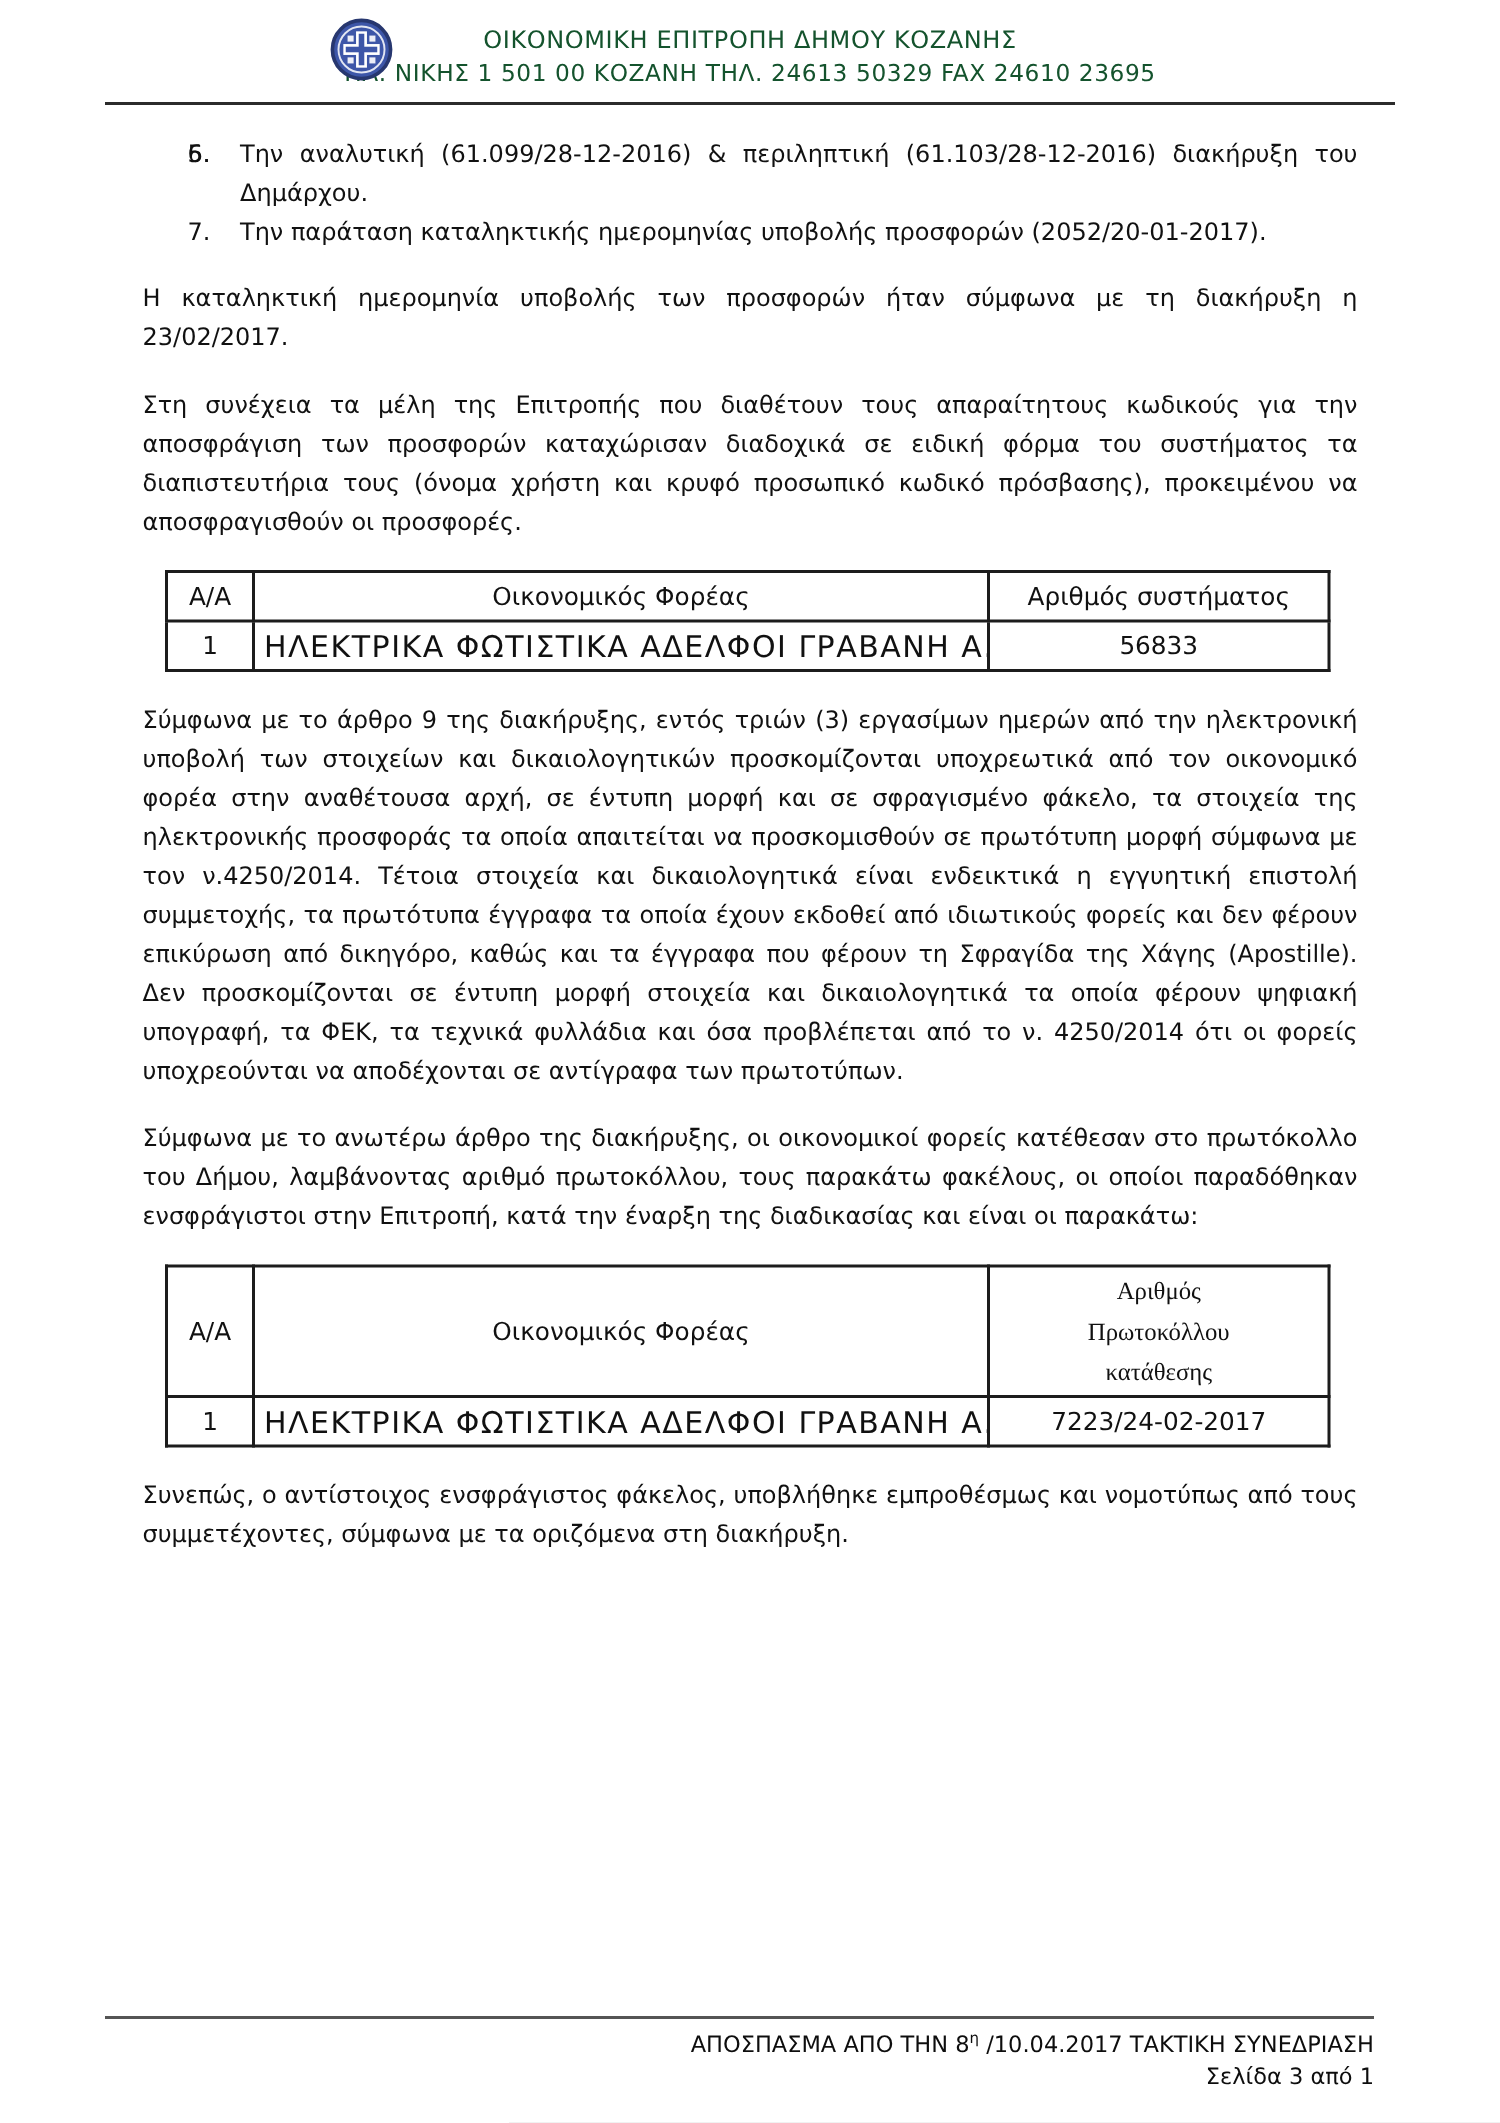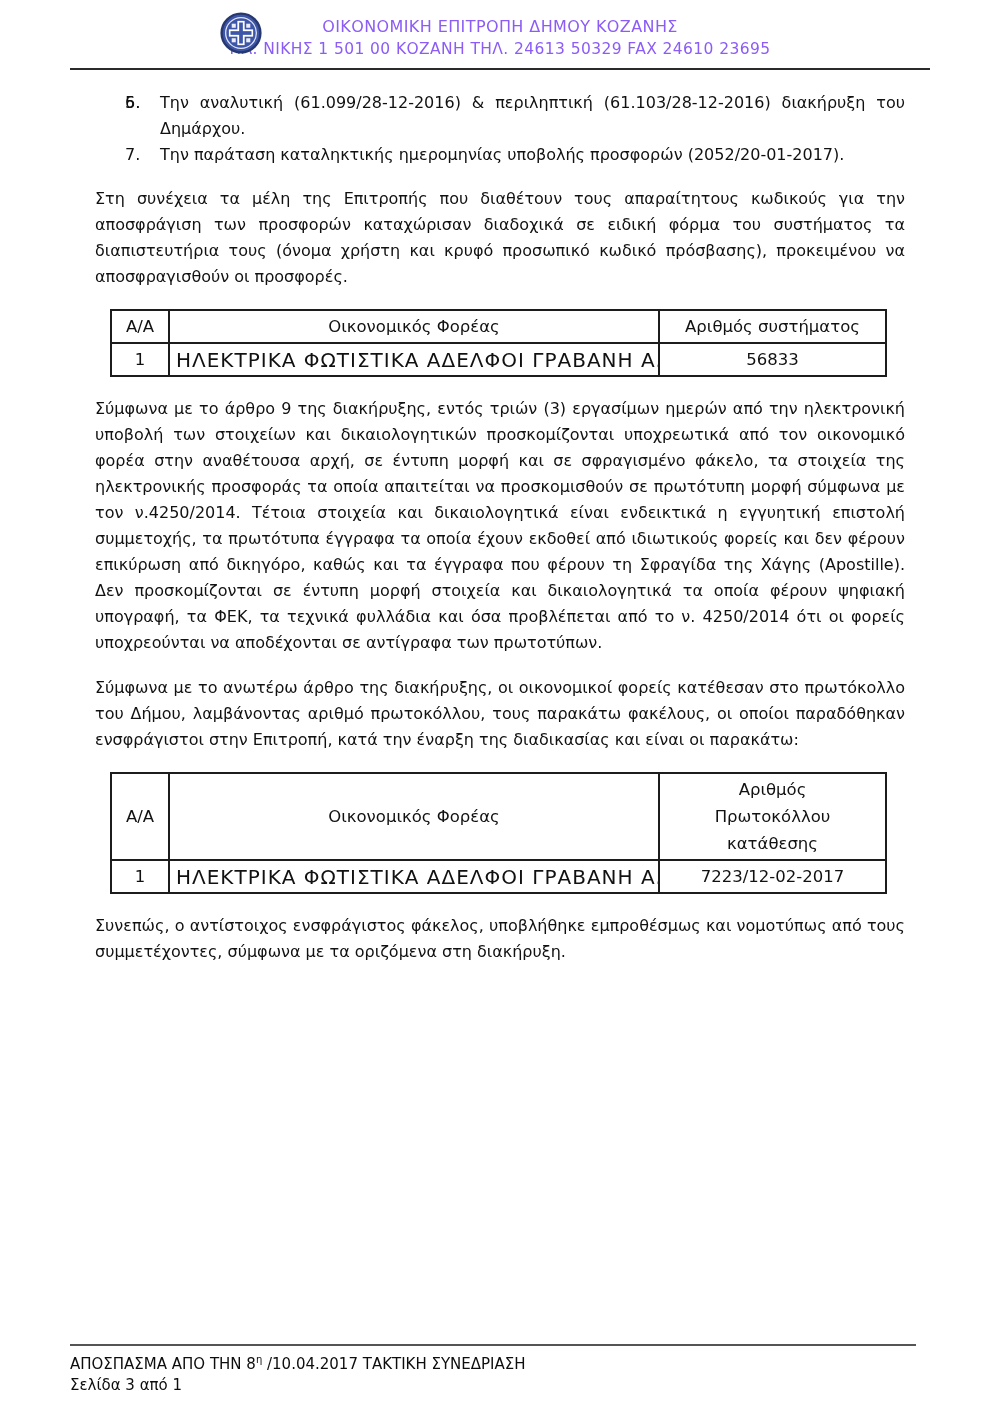--- a/index.html
+++ b/index.html
@@ -22,21 +22,21 @@
   }
   .hdr-logo{
     position:absolute;left:150px;top:12px;
     width:42px;height:42px;
   }
   .hdr-text{
     text-align:center;
     line-height:22px;
     font-size:15.5px;
     letter-spacing:.4px;
-    color:#8b5cf6;
+    color:#14532d;
   }
   .hdr-text .l1{font-size:16px;}
   .hdr-text .l2{font-size:15.5px;}
   
   .content{margin:0 95px;}
   .list{margin-top:20px;margin-bottom:18px;}
   .list-item{
     position:relative;
     padding-left:65px;
     text-align:justify;
@@ -65,27 +65,27 @@
     padding:2px 6px;
     height:27px;
     overflow:hidden;
     white-space:nowrap;
     margin-top:12px;
   }
   table.doc col.c1{width:58px;}
   table.doc col.c2{width:490px;}
   table.doc col.c3{width:227px;}
   .company{letter-spacing:1px;font-size:20px;}
-  .hdr3lines{white-space:pre-line !important;line-height:27px;padding-top:6px;padding-bottom:6px;}
+  .hdr3lines{white-space:pre-line !important;line-height:27px;padding-top:6px;padding-bottom:6px;font-family:Liberation Serif, serif;}
   
   .footer{
     position:absolute;
     left:70px;right:84px;top:1344px;
     border-top:2px solid #555;
-    text-align:left;
+    text-align:right;
     font-size:15px;
     line-height:21px;
     padding-top:3px;
     color:#0d0d0d;
   }
   .footer sup{font-size:10px;}
 </style>
 </head>
 <body>
 
@@ -119,20 +119,21 @@
       <div class="list-item">
         <span class="num">6.</span>
         <span>Την αναλυτική (61.099/28-12-2016) &amp; περιληπτική (61.103/28-12-2016) διακήρυξη του Δημάρχου.</span>
       </div>
       <div class="list-item">
         <span class="num">7.</span>
         <span>Την παράταση καταληκτικής ημερομηνίας υποβολής προσφορών (2052/20-01-2017).</span>
       </div>
     </div>
 
+    <p class="para">Η καταληκτική ημερομηνία υποβολής των προσφορών ήταν σύμφωνα με τη διακήρυξη η 23/02/2017.</p>
 
     <p class="para">Στη συνέχεια τα μέλη της Επιτροπής που διαθέτουν τους απαραίτητους κωδικούς για την αποσφράγιση των προσφορών καταχώρισαν διαδοχικά σε ειδική φόρμα του συστήματος τα διαπιστευτήρια τους (όνομα χρήστη και κρυφό προσωπικό κωδικό πρόσβασης), προκειμένου να αποσφραγισθούν οι προσφορές.</p>
 
 
 
     <table class="doc">
       <colgroup>
           <col class="c1">
           <col class="c2">
           <col class="c3">
@@ -165,21 +166,21 @@
           <tr>
         <th>Α/Α</th>
         <th>Οικονομικός Φορέας</th>
         <th class="hdr3lines">Αριθμός
 Πρωτοκόλλου
 κατάθεσης</th>
       </tr>
       <tr>
         <td>1</td>
         <td class="company">ΗΛΕΚΤΡΙΚΑ ΦΩΤΙΣΤΙΚΑ ΑΔΕΛΦΟΙ ΓΡΑΒΑΝΗ Α.Ε.</td>
-        <td>7223/12-02-2017</td>
+        <td>7223/24-02-2017</td>
       </tr>
     </tbody>
       </table>
 
     <p class="para">Συνεπώς, ο αντίστοιχος ενσφράγιστος φάκελος, υποβλήθηκε εμπροθέσμως και νομοτύπως από τους συμμετέχοντες, σύμφωνα με τα οριζόμενα στη διακήρυξη.</p>
 
   </div>
 
   <div class="footer">
     <div><span>ΑΠΟΣΠΑΣΜΑ ΑΠΟ ΤΗΝ 8</span><sup>η</sup><span> /10.04.2017  ΤΑΚΤΙΚΗ ΣΥΝΕΔΡΙΑΣΗ</span></div>

